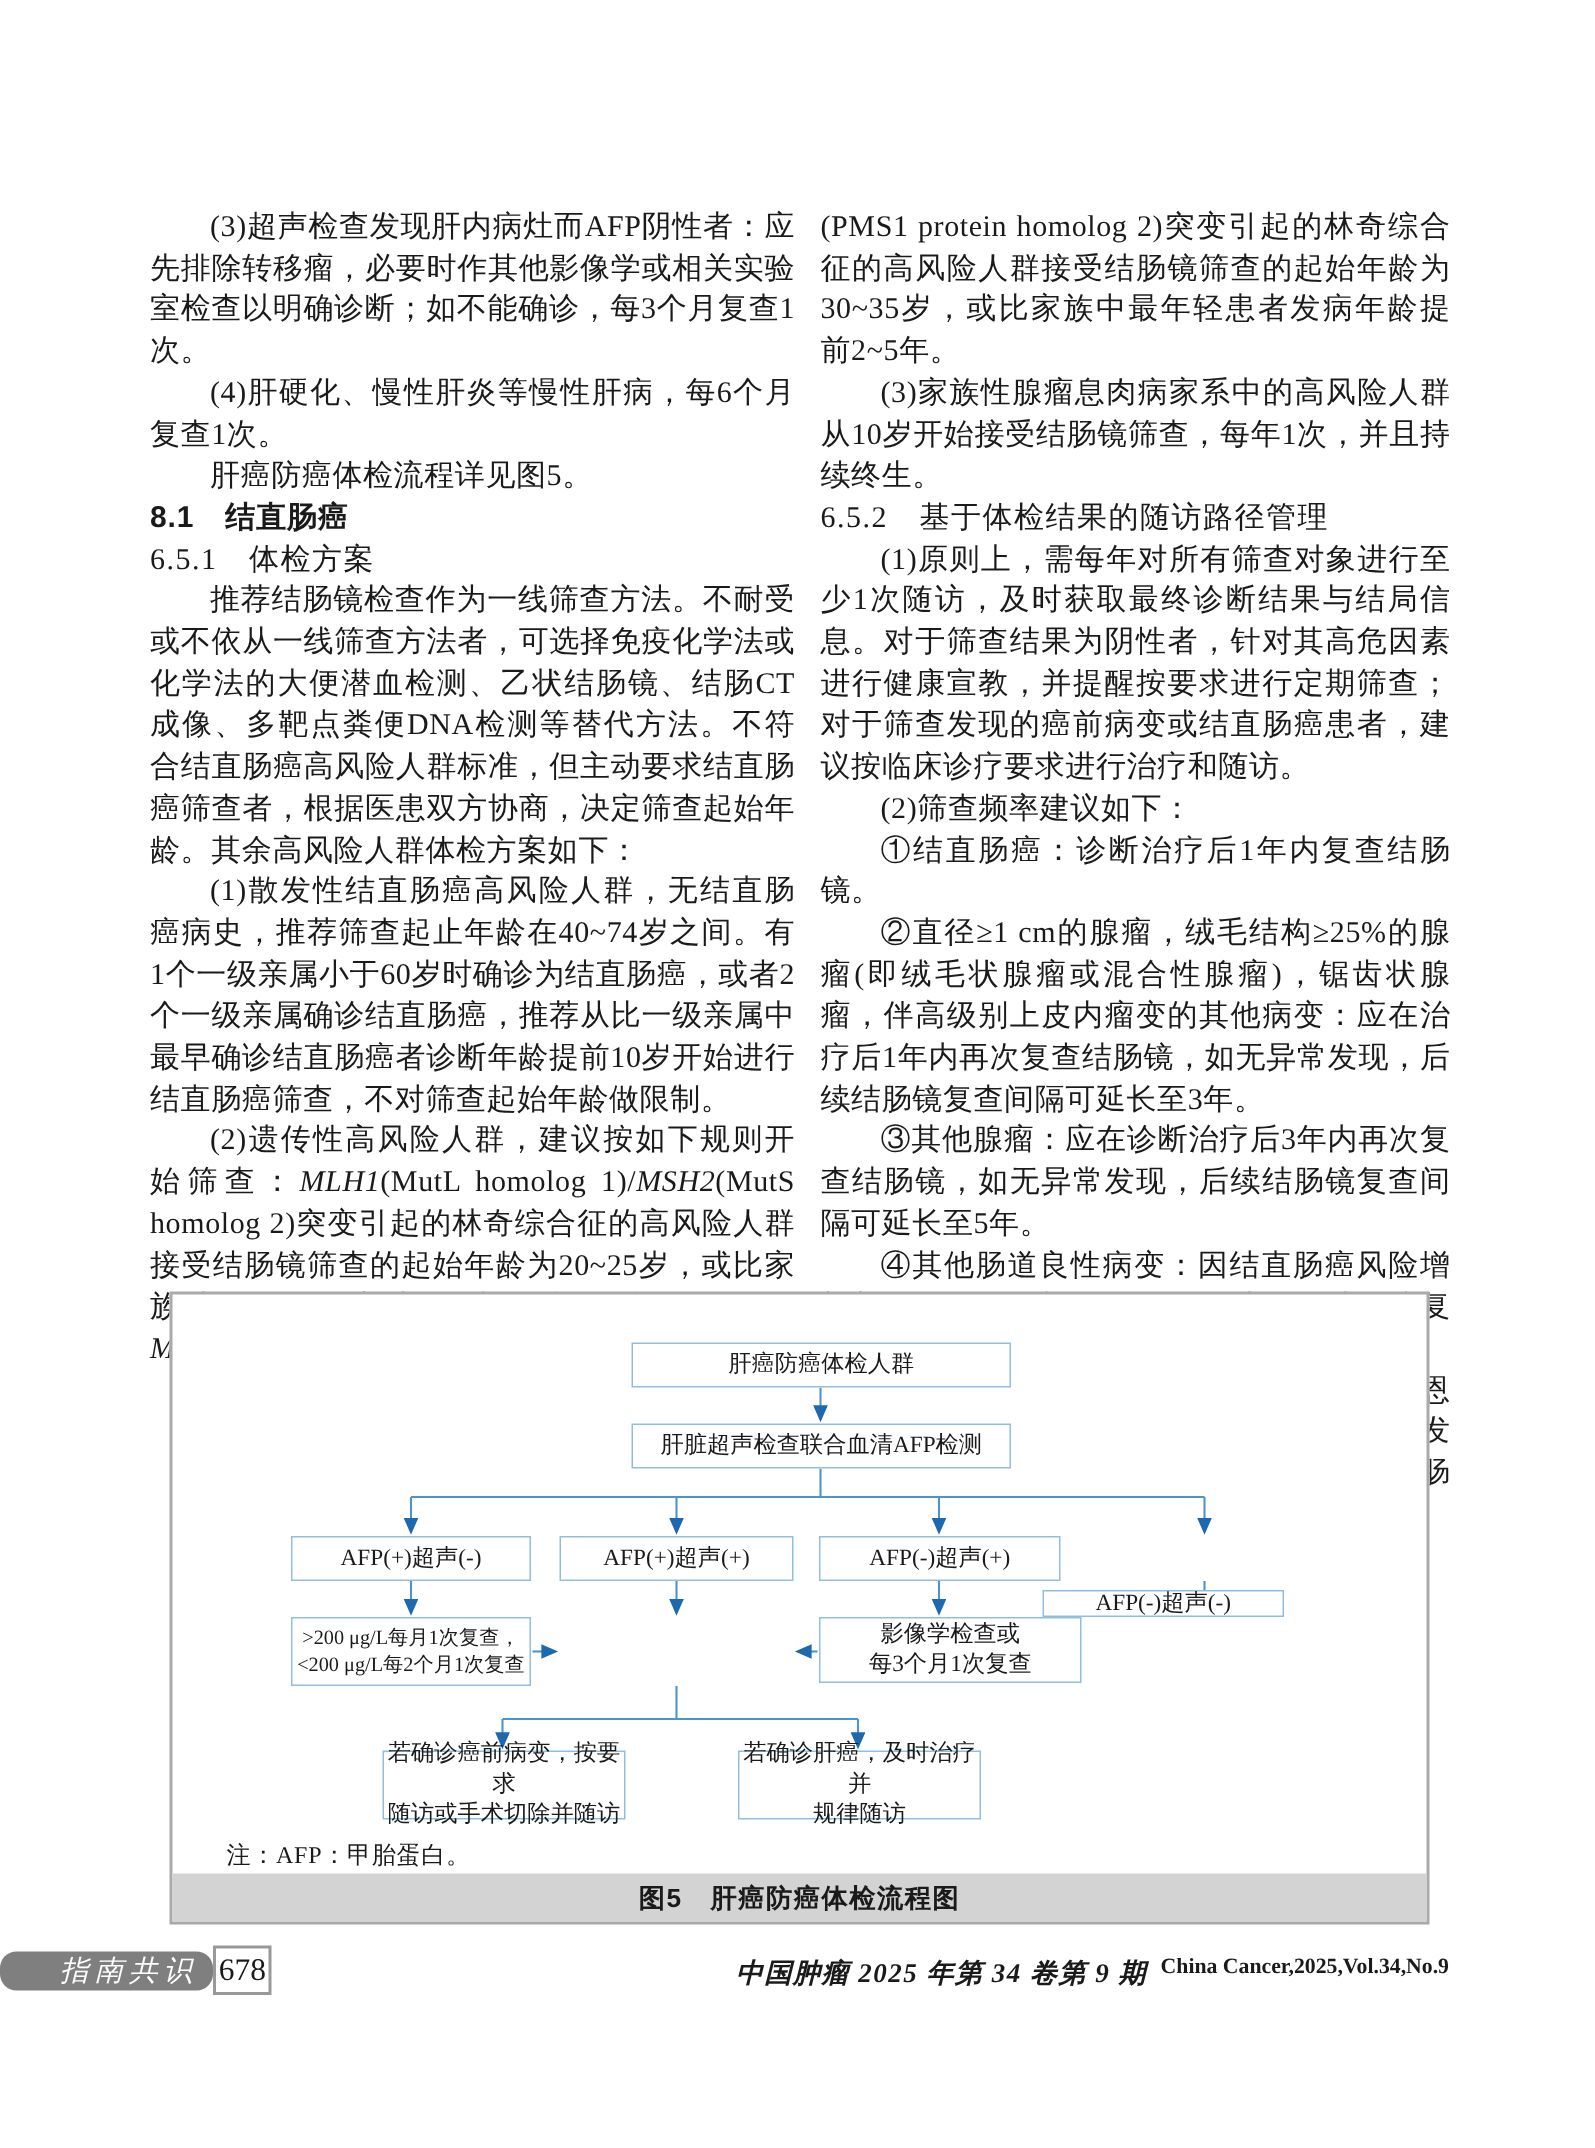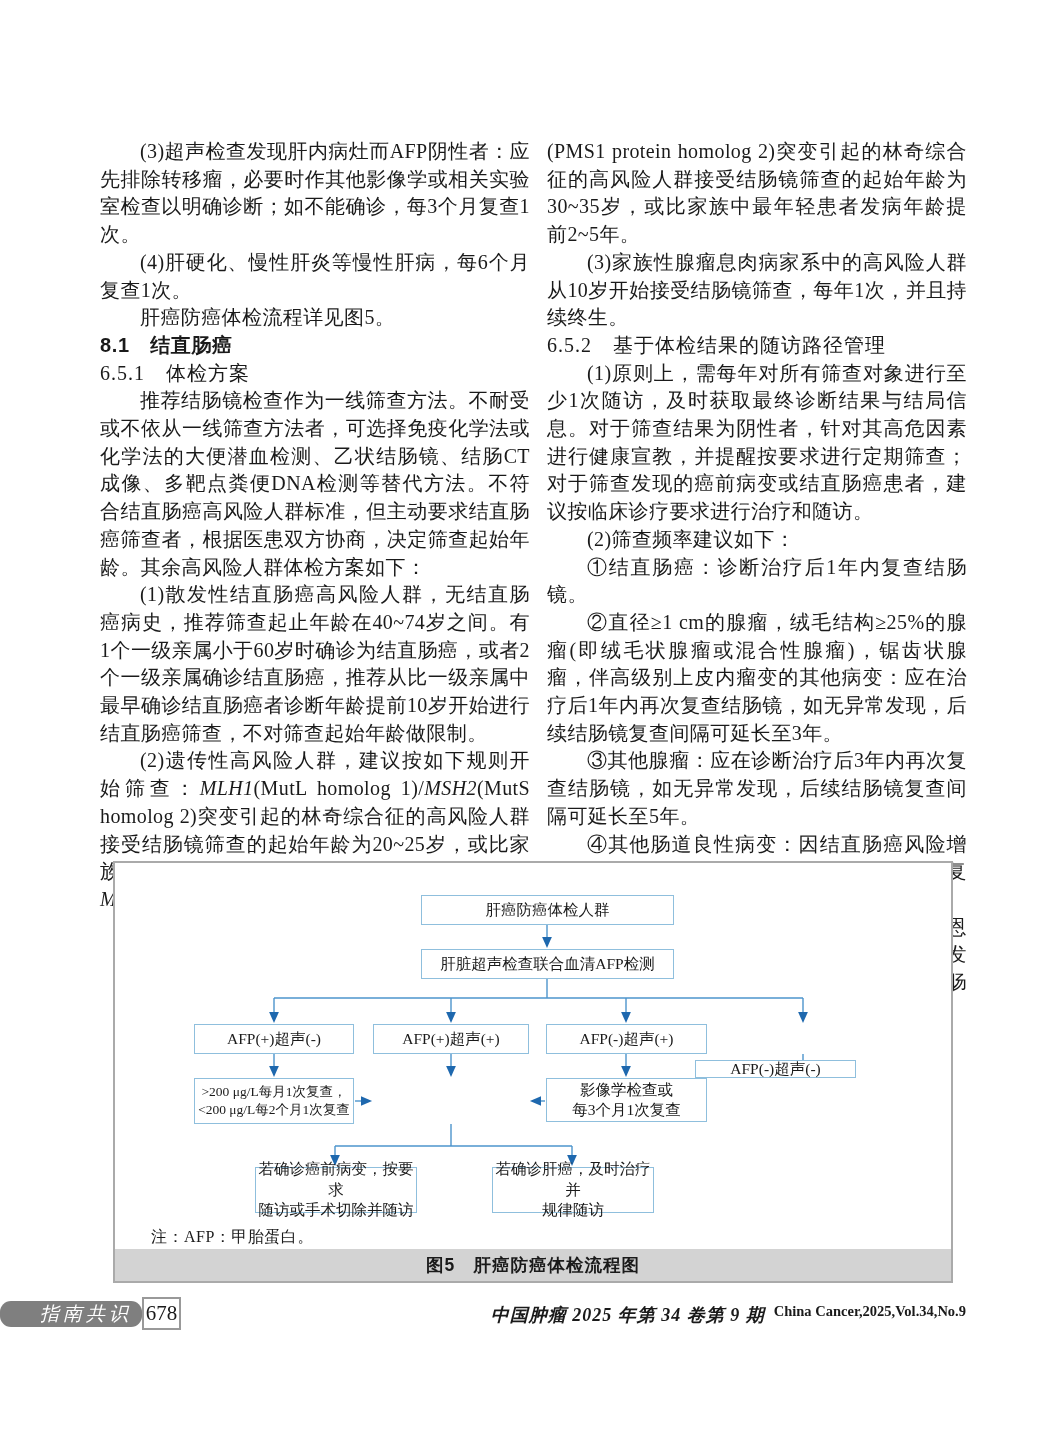--- a/index.html
+++ b/index.html
@@ -46,21 +46,21 @@
     padding:1px 2px;
   }
   .n-top   {left:306px;top:32px; width:253px;height:30px;}
   .n-us    {left:306px;top:86px; width:253px;height:30px;}
   .n-afp1  {left:79px; top:161px;width:160px;height:30px;}
   .n-afp2  {left:258px;top:161px;width:156px;height:30px;}
   .n-afp3  {left:431px;top:161px;width:161px;height:30px;}
   .n-afp4  {left:580px;top:161px;width:161px;height:18px;margin-top:36px;}
   .n-r4b1  {left:79px; top:215px;width:160px;height:46px;font-size:13.5px;}
   .n-r4b2  {left:258px;top:215px;width:156px;height:46px;}
-  .n-r4b3  {left:431px;top:215px;width:161px;height:44px;}
+  .n-r4b3  {left:431px;top:215px;width:175px;height:44px;}
   .n-r4b4  {left:608px;top:215px;width:161px;height:44px;}
   .n-r5b1  {left:140px;top:304px;width:162px;height:46px;}
   .n-r5b2  {left:377px;top:304px;width:162px;height:46px;}
   .fig-note{position:absolute;left:36px;top:364px;font-size:16px;letter-spacing:0.5px;}
   .fig-caption{
     width:836px;height:32px;background:var(--caption-bg);
     display:flex;align-items:center;justify-content:center;
     font-family:"Liberation Sans","DejaVu Sans",sans-serif;
     font-weight:bold;font-size:17.5px;letter-spacing:1px;
   }

